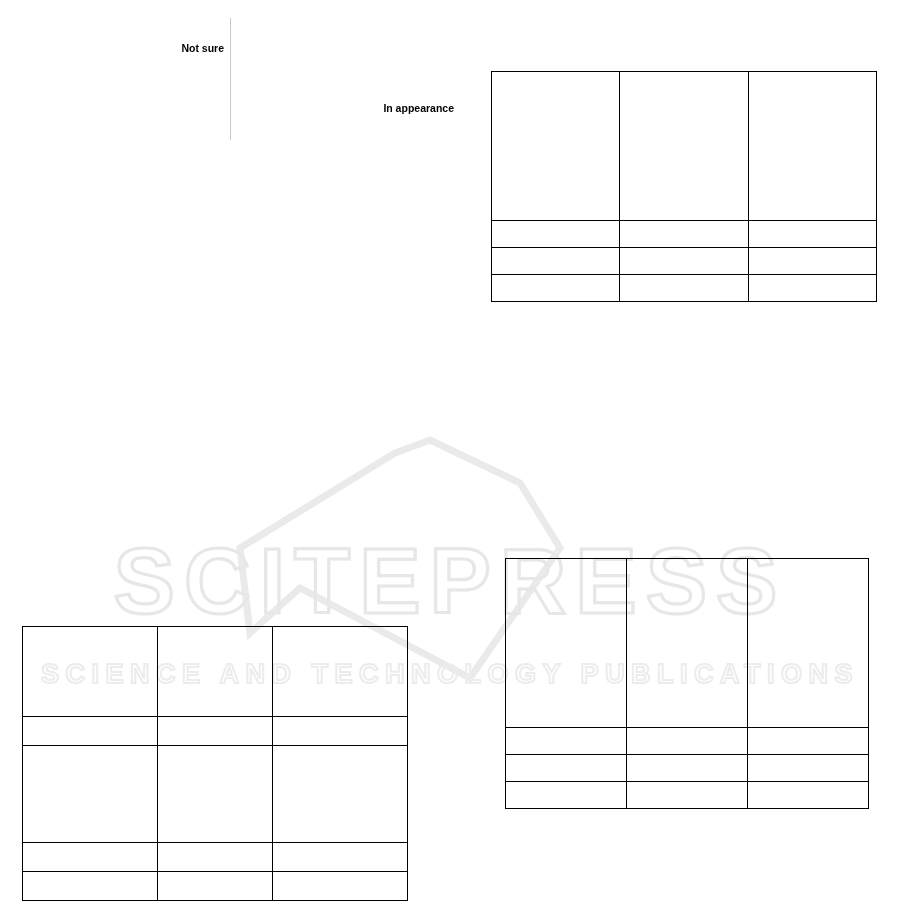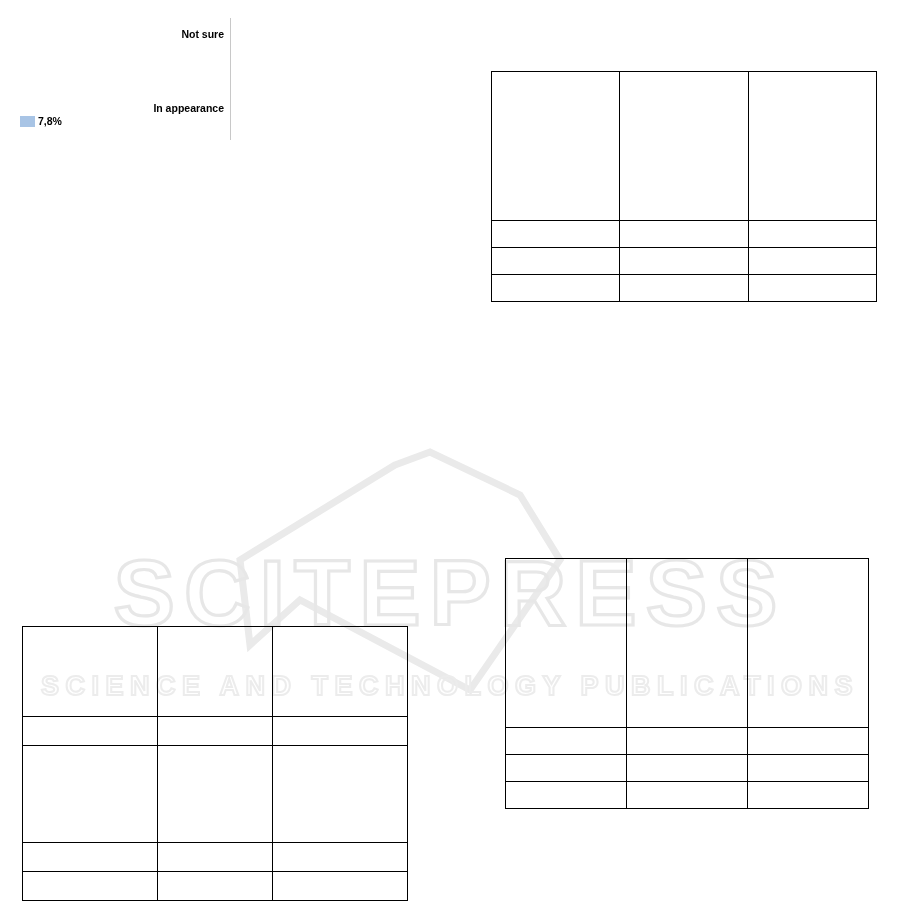--- a/index.html
+++ b/index.html
@@ -12,21 +12,21 @@
     height: 905px;
     position: relative;
     font-family: "Liberation Sans", sans-serif;
     overflow: hidden;
   }
 
   
   #watermark {
     position: absolute;
     left: 0;
-    top: 440px;
+    top: 428px;
     width: 881px;
     height: 300px;
     pointer-events: none;
     z-index: 0;
   }
   #watermark svg { display: block; }
 
   
   #bar-chart {
     position: absolute;
@@ -35,21 +35,21 @@
     width: 440px;
     height: 130px;
     z-index: 2;
   }
   .chart-row {
     position: absolute;
     left: 0;
     width: 440px;
     height: 26px;
     display: flex;
-    align-items: flex-start;
+    align-items: flex-end;
   }
   .chart-cat {
     width: 210px;
     text-align: right;
     font-size: 10.5px;
     color: #000;
     line-height: 12px;
     padding-right: 6px;
     box-sizing: border-box;
     font-weight: bold;
@@ -143,24 +143,20 @@
 
   <div class="chart-row" style="top:10px;">
     <div class="chart-cat">Not sure</div>
   </div>
 
   <div class="chart-row" style="top:52px;">
   </div>
 
   <div class="chart-row" style="top:84px;flex-direction:column;">
     <div class="chart-cat">In appearance</div>
-    <div class="chart-bar-wrap">
-      <span class="chart-bar" style="width:15px;"></span>
-      <span class="chart-val">7,8%</span>
-    </div>
   </div>
 
 </div>
 
 <table class="paper-table" id="table-top-right">
   <tbody>
       <tr>
     <td style="height:148px;"></td>
     <td></td>
     <td></td>

